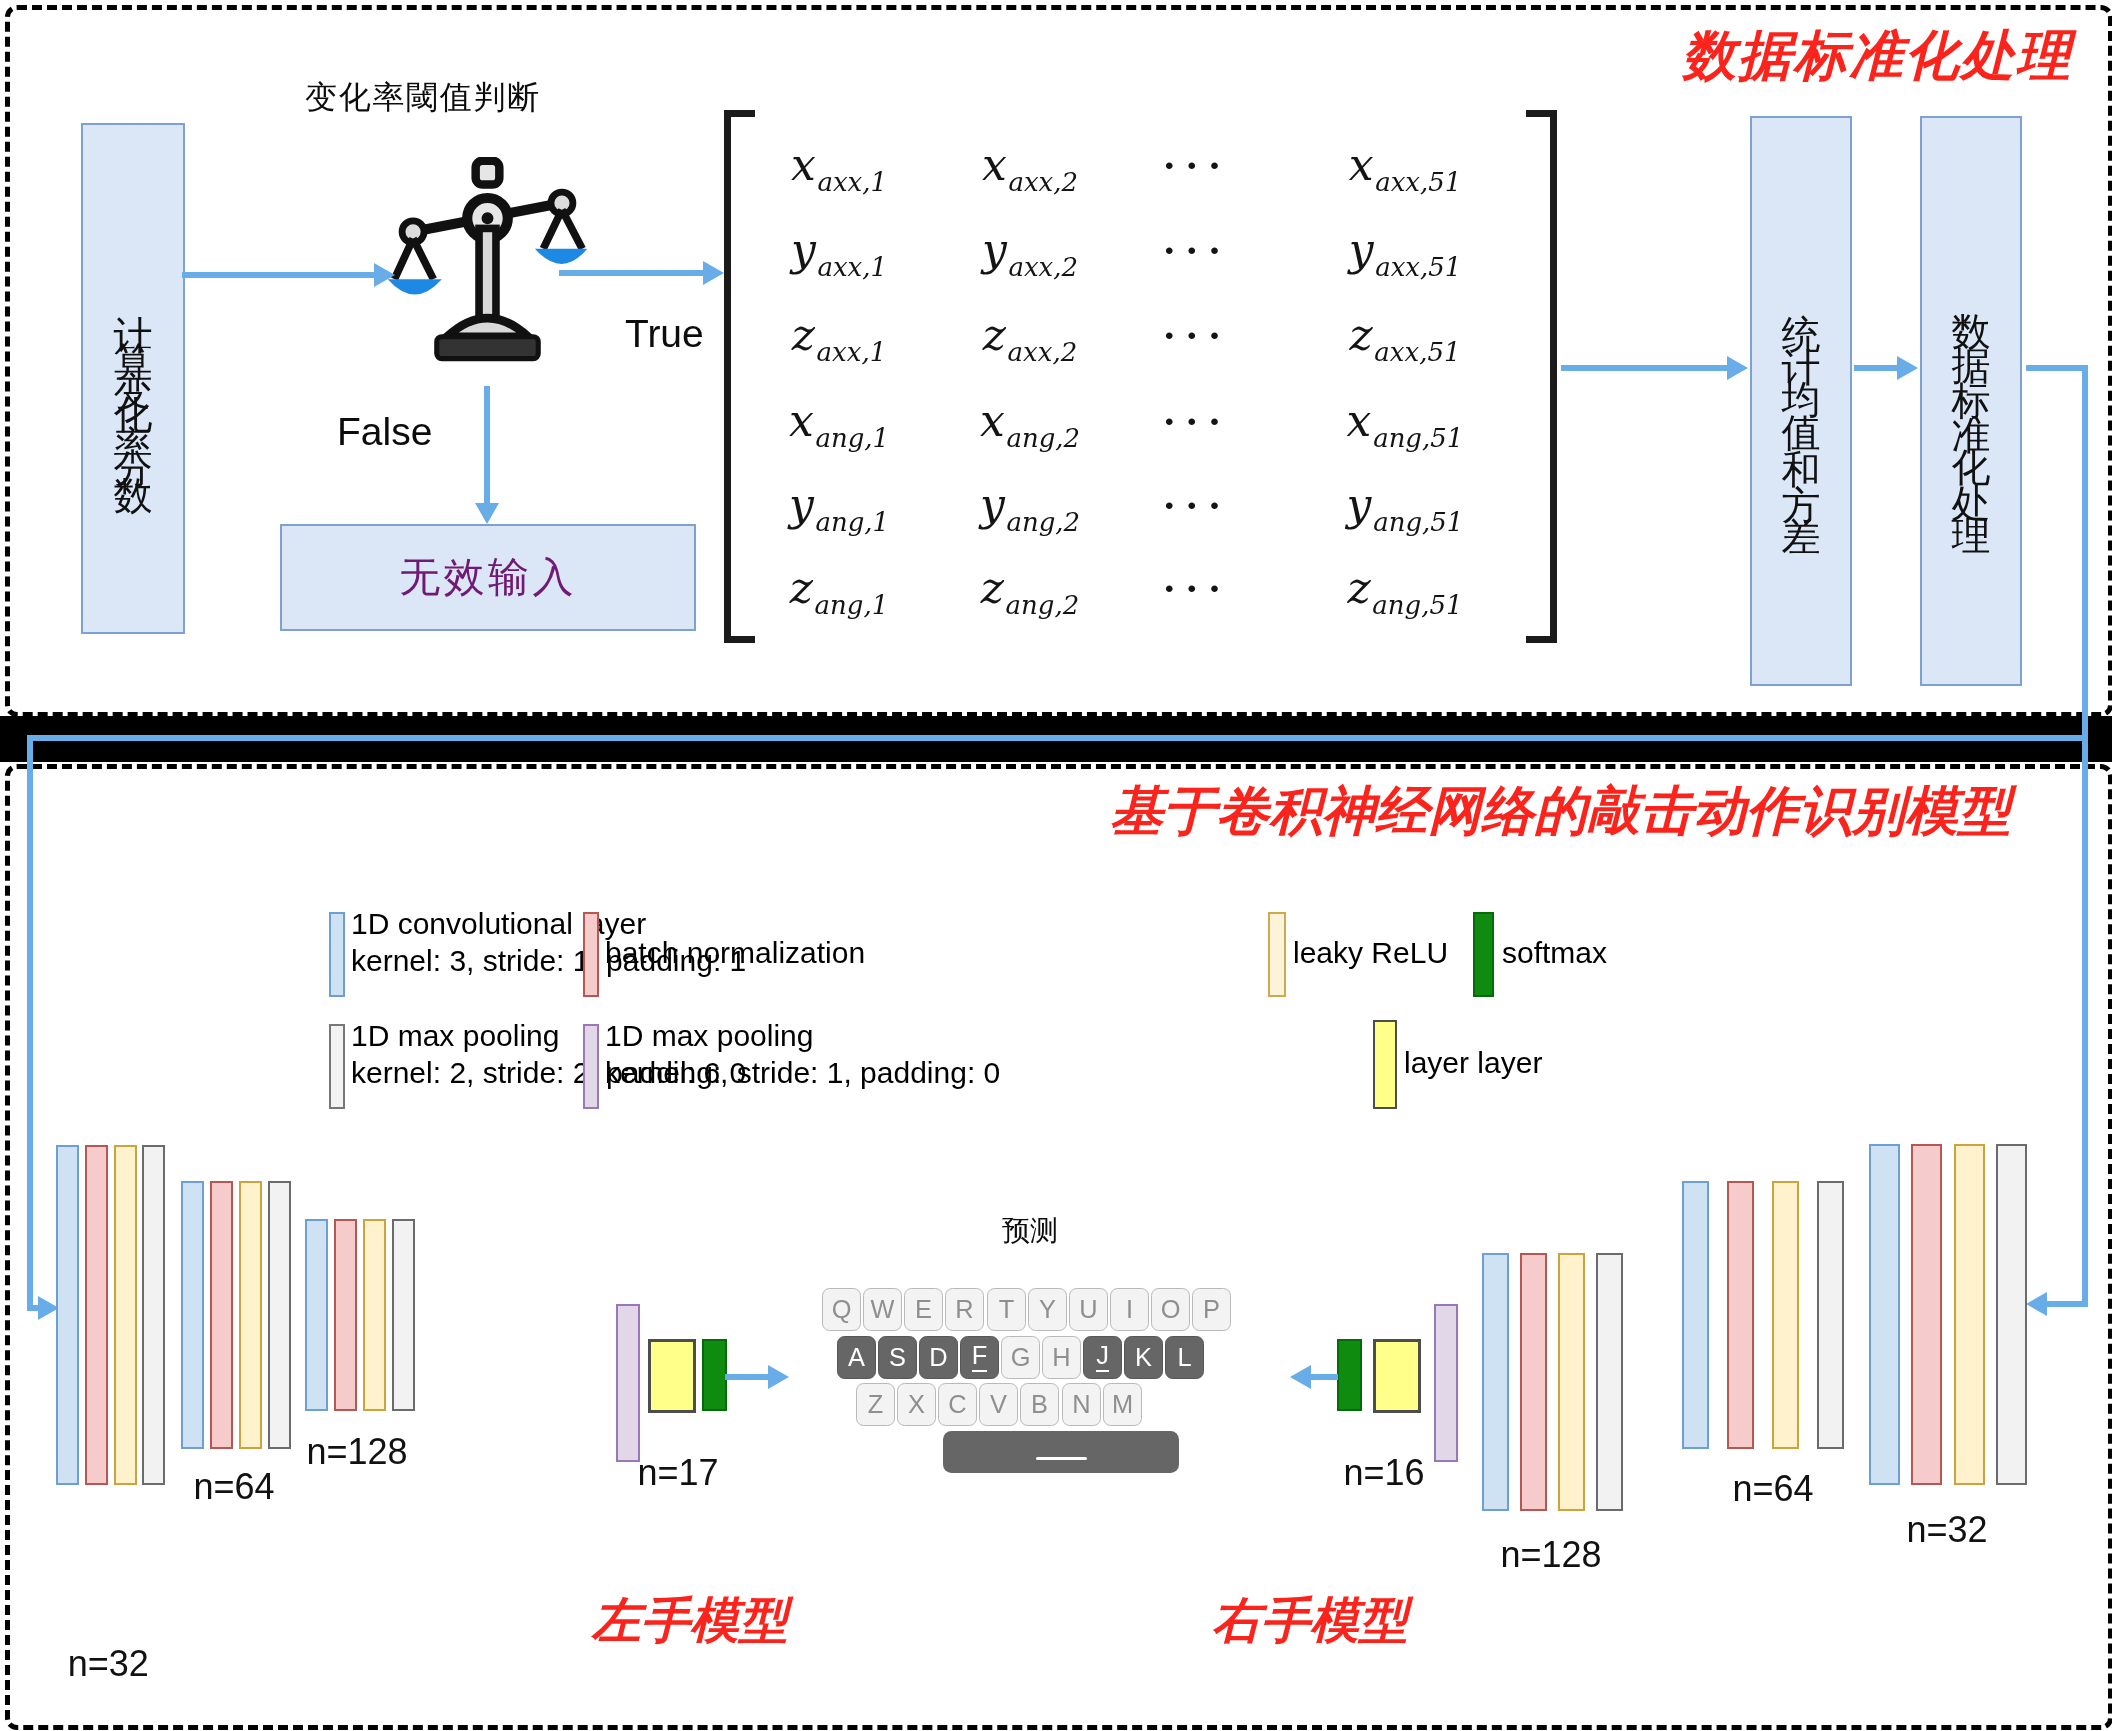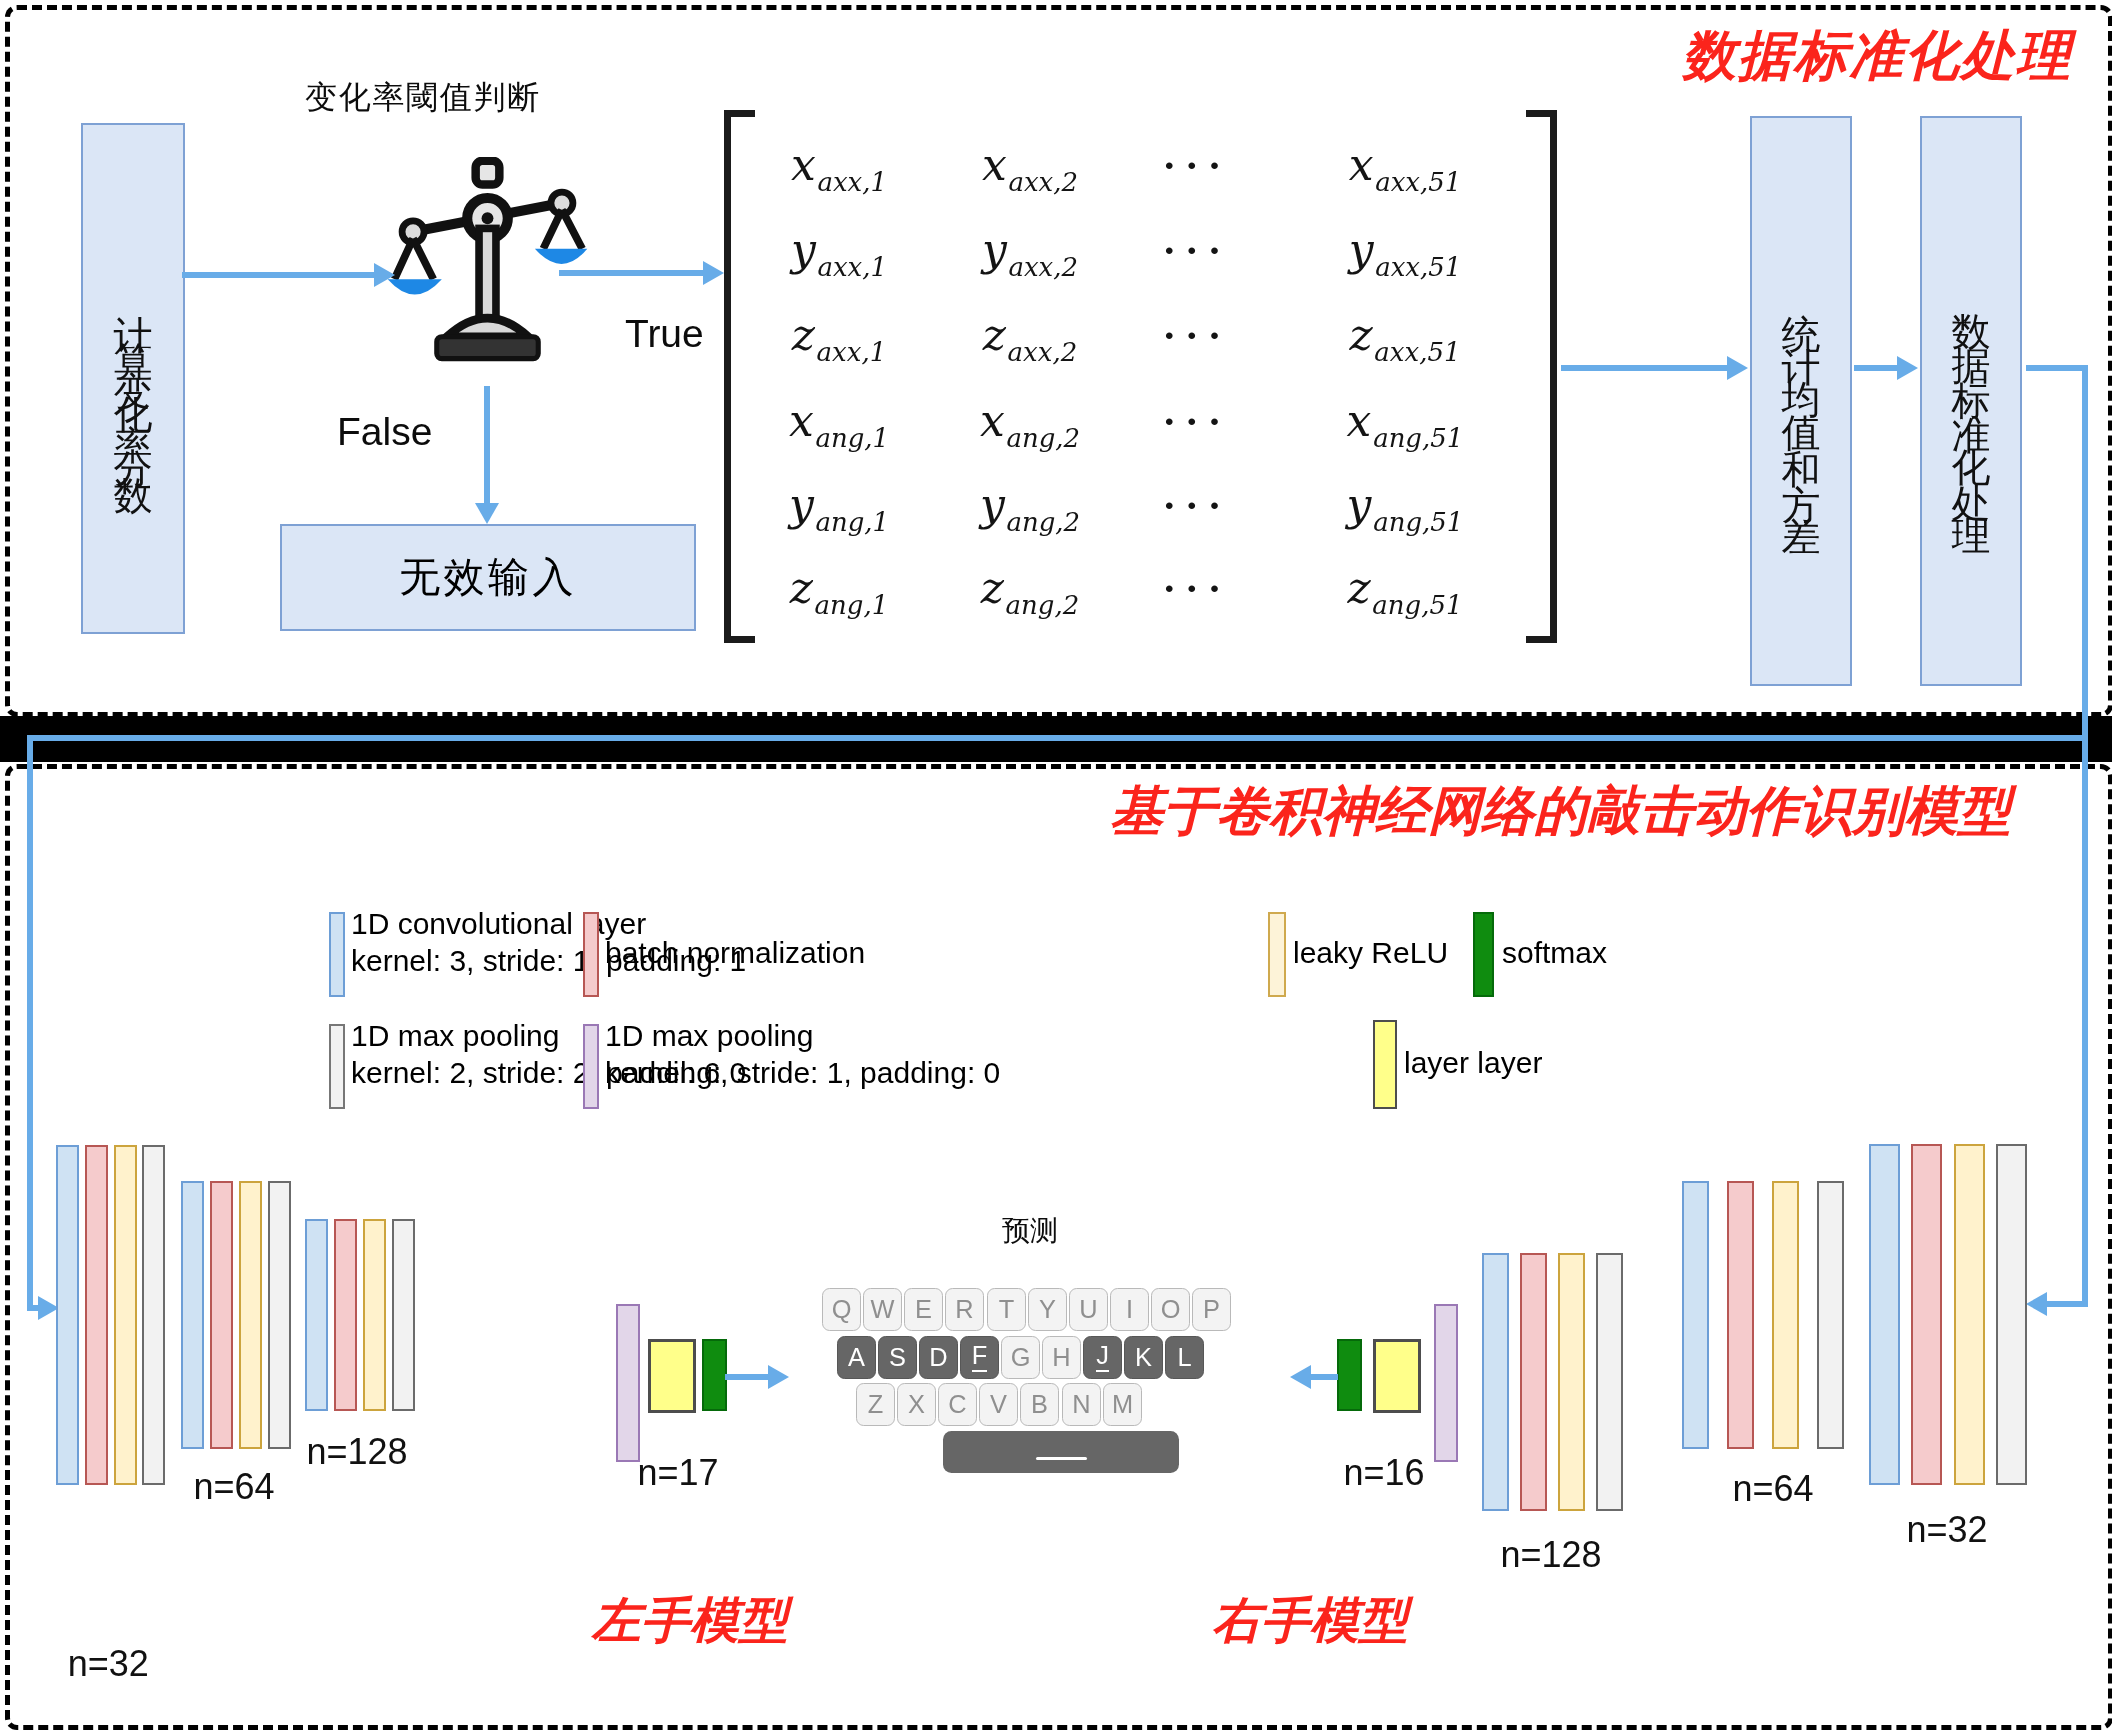--- a/index.html
+++ b/index.html
@@ -10,21 +10,21 @@
   .band{position:absolute;background:#000;}
   .wire{position:absolute;background:#68ace8;}
   .ah{position:absolute;width:0;height:0;}
   .ah-r{border-top:12px solid transparent;border-bottom:12px solid transparent;border-left:21px solid #68ace8;}
   .ah-l{border-top:12px solid transparent;border-bottom:12px solid transparent;border-right:21px solid #68ace8;}
   .ah-d{border-left:12px solid transparent;border-right:12px solid transparent;border-top:21px solid #68ace8;}
   .vbox{position:absolute;background:#dbe6f6;border:2.5px solid #7ea1d4;
         display:flex;align-items:center;justify-content:center;
         writing-mode:vertical-rl;text-orientation:upright;font-size:39px;color:#111;}
   .hbox{position:absolute;background:#dbe6f6;border:2.5px solid #7ea1d4;
-        display:flex;align-items:center;justify-content:center;font-size:41px;letter-spacing:3.4px;color:#000000;}
+        display:flex;align-items:center;justify-content:center;font-size:41px;letter-spacing:3.4px;color:#701a75;}
   .label{position:absolute;white-space:nowrap;}
   .red-title{position:absolute;color:#fb241c;font-weight:bold;font-style:italic;white-space:nowrap;}
   .bracket{position:absolute;width:24px;}
   .bracket-l{border-left:7.6px solid #1b1b1b;border-top:7.6px solid #1b1b1b;border-bottom:7.6px solid #1b1b1b;}
   .bracket-r{border-right:7.6px solid #1b1b1b;border-top:7.6px solid #1b1b1b;border-bottom:7.6px solid #1b1b1b;}
   .mcell{position:absolute;width:186px;height:58px;line-height:58px;text-align:center;
          font-family:"DejaVu Serif",serif;font-style:italic;color:#141414;}
   .mvar{font-size:44px;}
   .msub{font-size:26px;position:relative;top:11px;margin-left:1.7px;}
   .mdots{font-size:36px;font-weight:bold;letter-spacing:10.2px;font-style:normal;}

